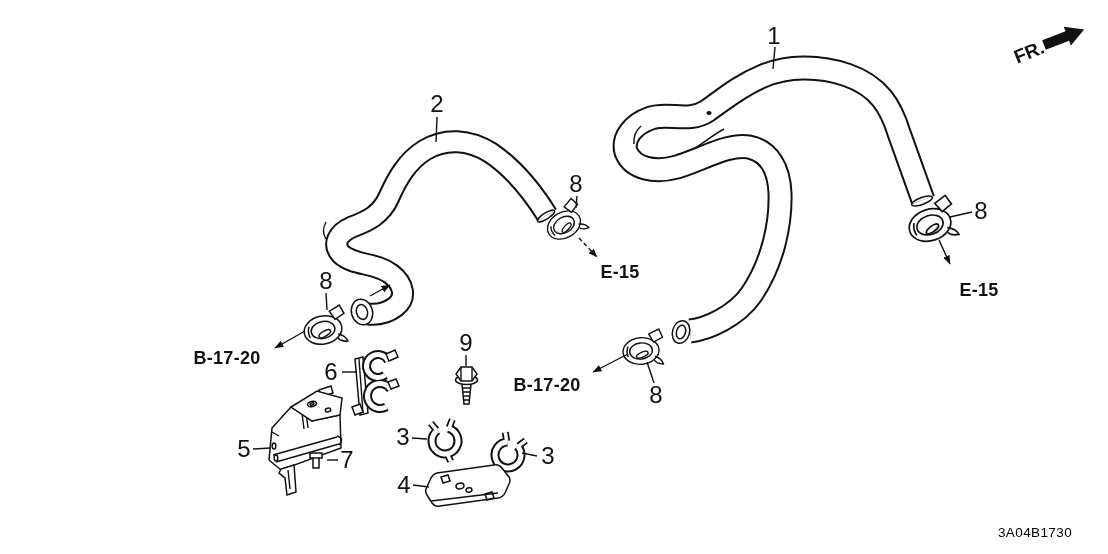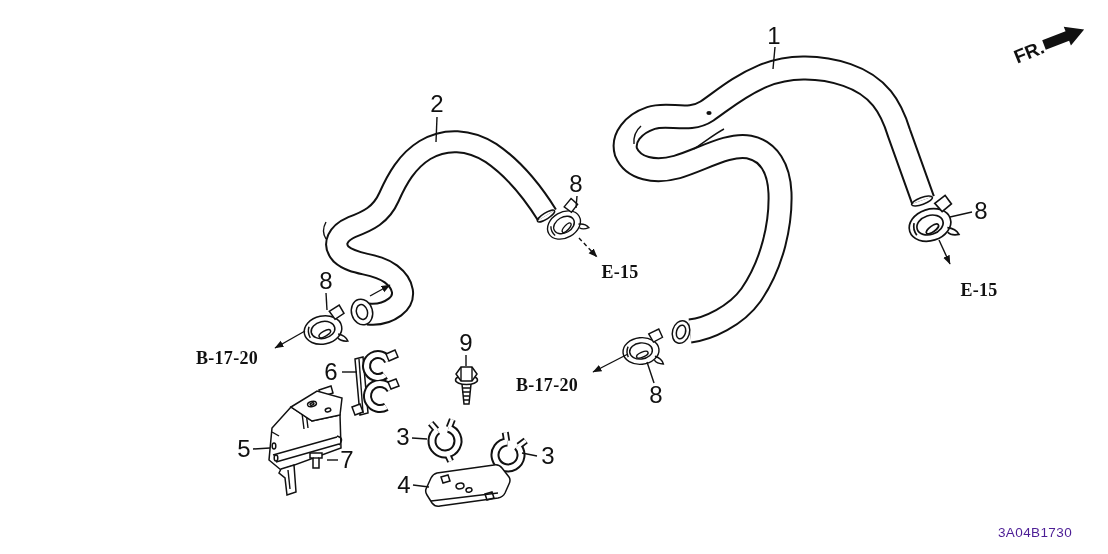--- a/index.html
+++ b/index.html
@@ -1,22 +1,22 @@
 <!DOCTYPE html>
 <html><head>
 <meta charset="utf-8">
 <style>
   html,body{margin:0;padding:0;background:#fff;}
   .stage{position:relative;width:1108px;height:554px;background:#fff;overflow:hidden;
          font-family:"Liberation Sans",sans-serif;}
   .art{position:absolute;left:0;top:0;}
   .lbl{position:absolute;transform:translate(-50%,-50%);font-size:24px;color:#111;
        line-height:1;white-space:nowrap;}
-  .ref{font-size:18px;font-weight:700;letter-spacing:.3px;font-family:Liberation Serif, serif;}
-  .code{font-size:13.5px;color:#4c1d95;letter-spacing:.4px;}
+  .ref{font-size:18px;font-weight:700;letter-spacing:.3px;}
+  .code{font-size:13.5px;color:#000000;letter-spacing:.4px;}
   .fr{font-size:19px;font-weight:700;transform:translate(-50%,-50%) rotate(-22deg);}
   
   .ln{stroke:#111;stroke-width:1.4;fill:none;}
   .lnd{stroke:#111;stroke-width:1.4;fill:none;stroke-dasharray:4 3;}
   .pt{stroke:#111;stroke-width:1.5;fill:#fff;}
   .ptn{stroke:#111;stroke-width:1.5;fill:none;}
   .hose1b{stroke:#111;stroke-width:25;fill:none;stroke-linejoin:round;stroke-linecap:butt;}
   .hose1w{stroke:#fff;stroke-width:21;fill:none;stroke-linejoin:round;stroke-linecap:butt;}
   .hose2b{stroke:#111;stroke-width:23;fill:none;stroke-linejoin:round;stroke-linecap:butt;}
   .hose2w{stroke:#fff;stroke-width:19;fill:none;stroke-linejoin:round;stroke-linecap:butt;}

